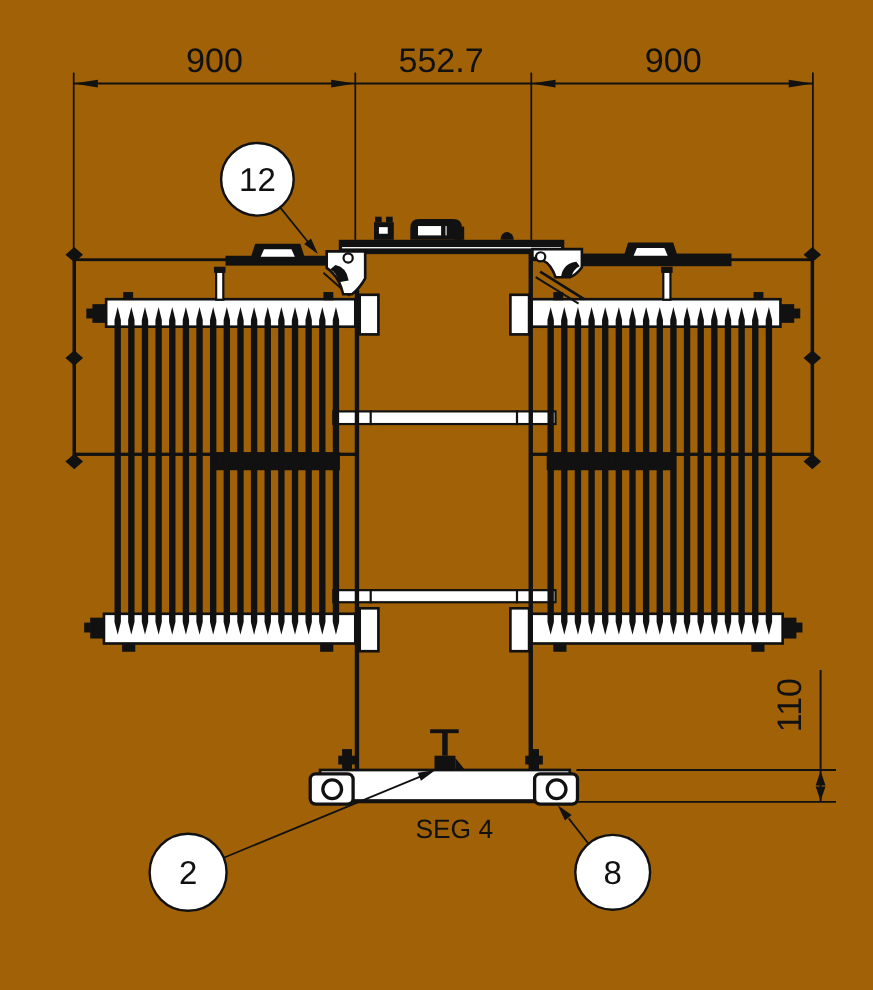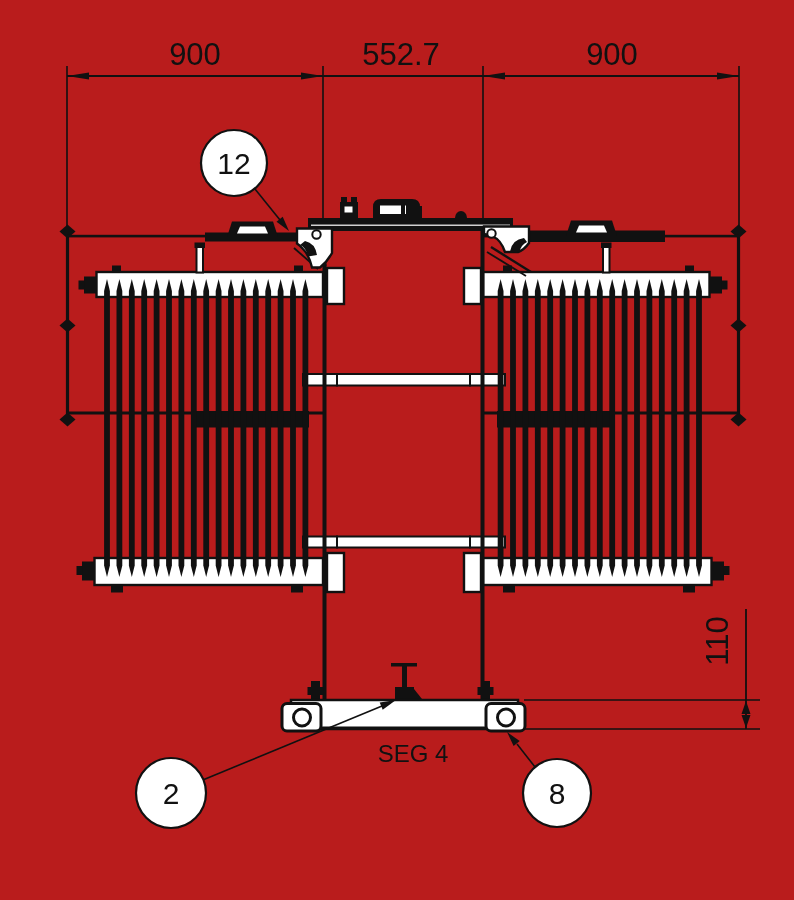--- a/index.html
+++ b/index.html
@@ -1,16 +1,16 @@
 <!DOCTYPE html>
 <html><head>
 <meta charset="utf-8">
 <style>
   html,body{margin:0;padding:0;background:#ffffff;}
-  .canvas{position:relative;width:794px;height:900px;background:#b91c1c;overflow:hidden;
+  .canvas{position:relative;width:794px;height:900px;background:#a16207;overflow:hidden;
           font-family:"Liberation Sans", sans-serif;}
   svg{display:block;}
   text{font-family:"Liberation Sans", sans-serif;fill:#111;}
   .dimtxt{font-size:31px;}
   .balloontxt{font-size:30px;}
   .seglbl{font-size:24px;}
   .thin{stroke:#111;stroke-width:1.6;fill:none;}
   .med{stroke:#111;stroke-width:2.4;fill:#fff;}
   .blk{fill:#111;stroke:none;}
 </style>

